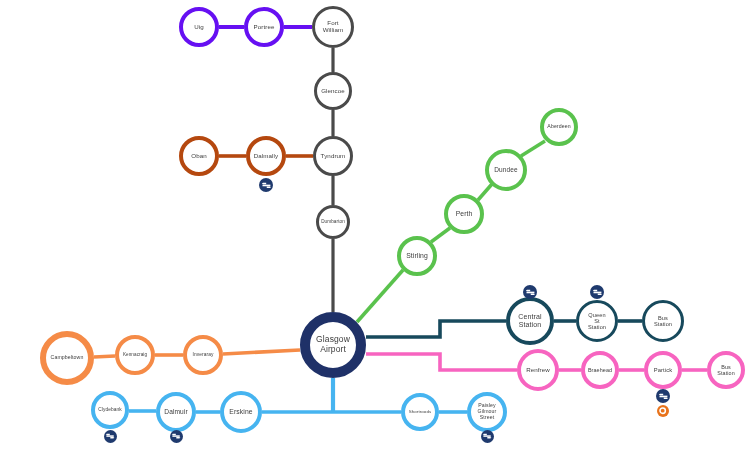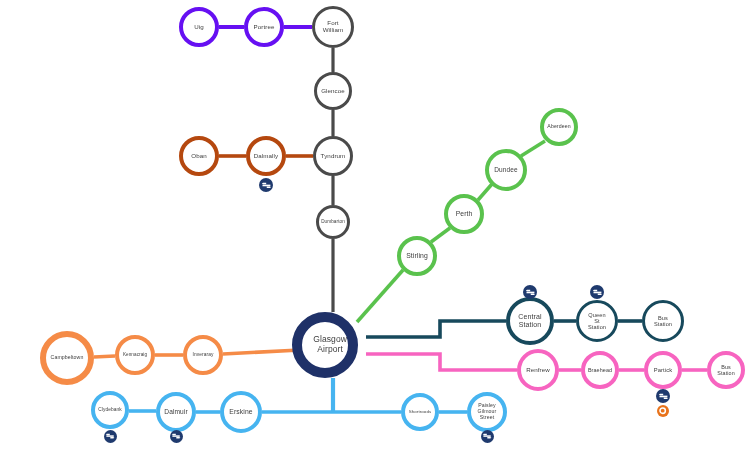--- a/index.html
+++ b/index.html
@@ -150,21 +150,21 @@
       </div>
       <div class="station" style="width: 54px; height: 54px; left: 40px; top: 331px; border: 6px solid rgb(245, 139, 71);">
         <span class="slabel" style="font-size: 5.2px;">Campbeltown</span>
       </div>
       <div class="station" style="width: 40px; height: 40px; left: 115px; top: 335px; border: 4px solid rgb(245, 139, 71);">
         <span class="slabel" style="font-size: 4.6px;">Kennacraig</span>
       </div>
       <div class="station" style="width: 40px; height: 40px; left: 183px; top: 335px; border: 4px solid rgb(245, 139, 71);">
         <span class="slabel" style="font-size: 4.8px;">Inveraray</span>
       </div>
-      <div class="station" style="width: 66px; height: 66px; left: 292px; top: 312px; border: 10px solid rgb(31, 49, 104); box-shadow: 0px 0px 0px 0px; justify-content: flex-end;">
+      <div class="station" style="width: 66px; height: 66px; left: 300px; top: 312px; border: 10px solid rgb(31, 49, 104); box-shadow: 0px 0px 0px 0px;">
         <span class="slabel" style="font-size: 8.5px;">Glasgow<br>Airport</span>
       </div>
     </div>
   <div id="badge-layer">
       <div class="badge" style="width: 14px; height: 14px; left: 259px; top: 178px; background: rgb(31, 58, 110);">
         <svg width="10.92" height="10.92" viewBox="0 0 16 16">
           <g fill="#ffffff">
             <rect x="2.2" y="6.8" width="11.6" height="2.4"></rect>
             <polygon points="3.0,4.2 7.6,4.2 7.6,6.4 3.0,6.4 1.2,5.3"></polygon>
             <polygon points="13.0,9.6 8.4,9.6 8.4,11.8 13.0,11.8 14.8,10.7"></polygon>

